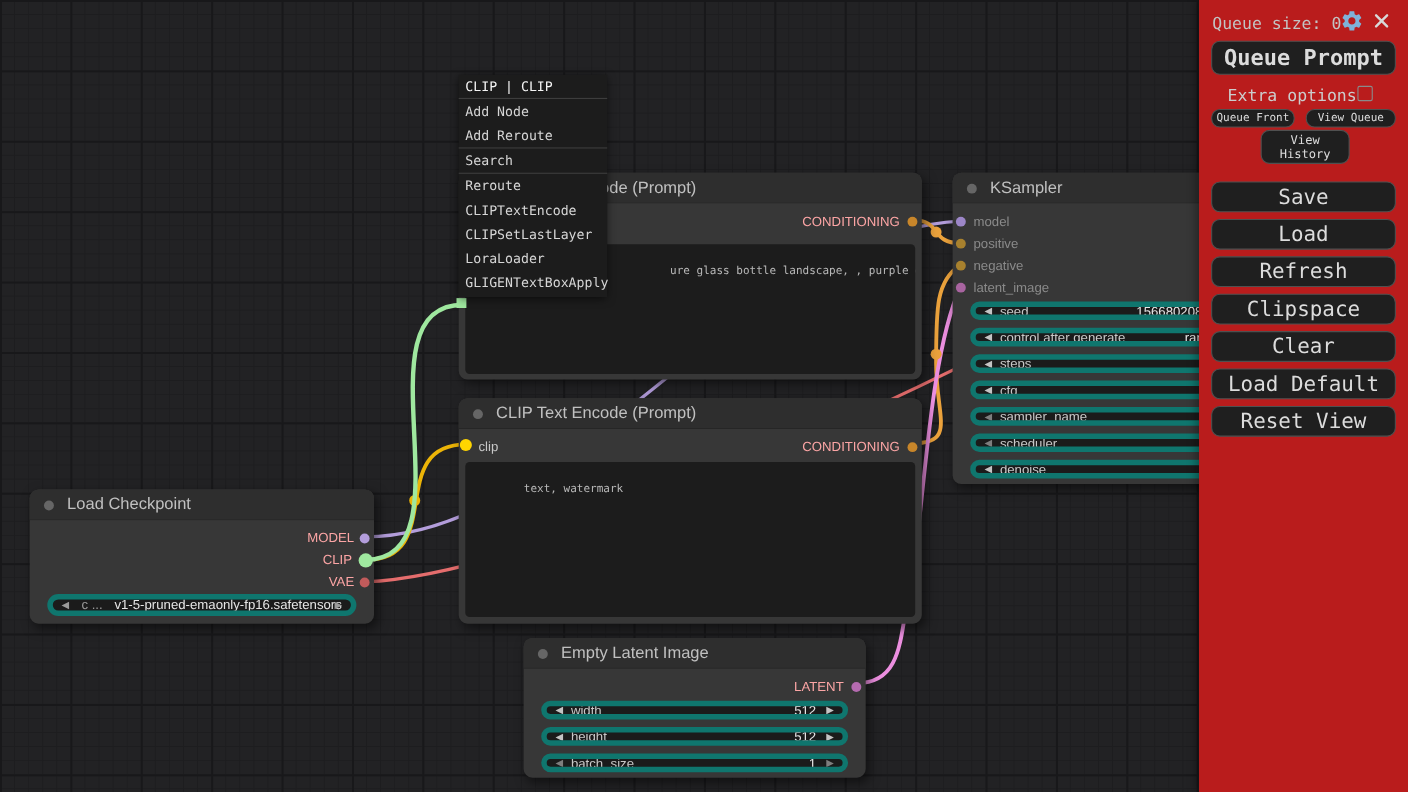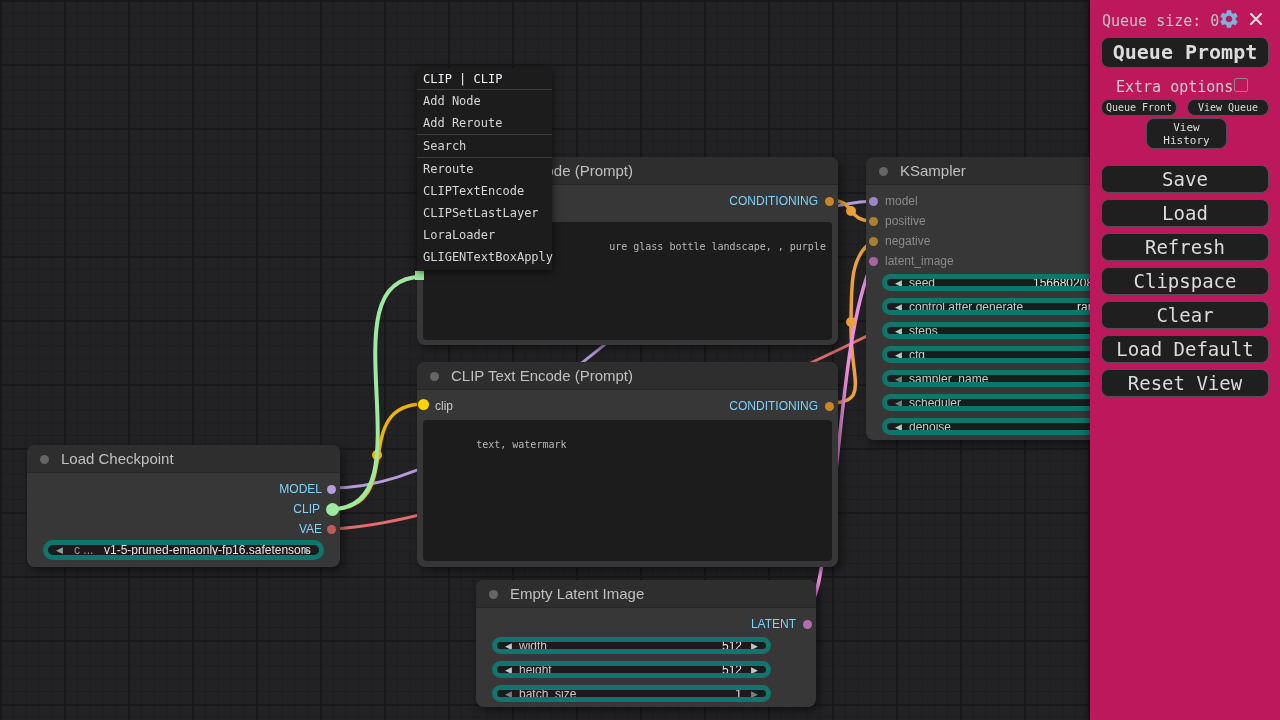--- a/index.html
+++ b/index.html
@@ -21,21 +21,21 @@
   #wires-under { z-index:1; }
   #wires-over  { z-index:5; }
 
   
   .node { position:absolute; background:#373737; border-radius:8px;
           box-shadow:3px 4px 10px rgba(0,0,0,.5); z-index:2; }
   .node .title { position:relative; height:28px; line-height:28px; background:#2e2e2e;
           border-radius:8px 8px 0 0; border-bottom:1px solid #262626;
           color:#c0c0c0; font-size:15px; padding-left:34px; white-space:nowrap; overflow:hidden; }
   .tdot { position:absolute; left:13px; top:10px; width:9px; height:9px; border-radius:50%; background:#666; }
-  .slotlabel { position:absolute; font-size:12px; color:#7dd3fc; line-height:12px; }
+  .slotlabel { position:absolute; font-size:12px; color:#fca5a5; line-height:12px; }
   .out { text-align:right; }
   .sdot { position:absolute; width:9px; height:9px; border-radius:50%; }
   .prompt { position:absolute; background:#1c1c1c; border-radius:4px; overflow:hidden;
             font-family:"DejaVu Sans Mono",monospace; font-size:10px; color:#b8b8b8;
             padding:8px 5px; white-space:pre; }
   .pill { position:absolute; background:#1b1b1b; border:5px solid #0f766e; border-radius:10px;
           font-size:12px; color:#c9c9c9; overflow:hidden; }
   .pill .lbl { position:absolute; left:22px; top:50%; transform:translateY(-50%); white-space:nowrap; }
   .pill .val { position:absolute; top:50%; transform:translateY(-50%); color:#e6e6e6; white-space:nowrap; }
   .pill .val.r { right:24px; }
@@ -47,21 +47,21 @@
   
   #ctxmenu { position:absolute; left:417px; top:68px; width:135px; z-index:10;
              background:#1c1c1c; box-shadow:0 2px 8px rgba(0,0,0,.65);
              font-family:"DejaVu Sans Mono",monospace; font-size:12px; color:#d6d6d6; padding-bottom:2px; }
   #ctxmenu .hdr { height:22px; line-height:22px; padding-left:6px; color:#f5f5f5;
                   border-bottom:1px solid #3d3d3d; white-space:nowrap; }
   #ctxmenu .item { height:22px; line-height:22px; padding-left:6px; white-space:nowrap; cursor:pointer; }
   #ctxmenu .sep { border-top:1px solid #3d3d3d; }
 
   
-  #sidebar { position:absolute; left:1090px; top:0; width:190px; height:720px; background:#be185d;
+  #sidebar { position:absolute; left:1090px; top:0; width:190px; height:720px; background:#b91c1c;
              z-index:20; font-family:"DejaVu Sans Mono",monospace; color:#d6d6d6;
              box-shadow:-3px 0 8px rgba(0,0,0,.35); }
   .qsize { position:absolute; left:12px; top:12px; font-size:15px; color:#c3c3c3; white-space:nowrap; }
   .sbtn { position:absolute; background:#1f1f1f; border:1px solid #505050; border-radius:8px;
           color:#dcdcdc; text-align:center; cursor:pointer;
           font-family:"DejaVu Sans Mono",monospace; white-space:nowrap; overflow:hidden; }
   #btn-queue-prompt { left:11px; top:37px; width:168px; height:31px; font-size:20px; line-height:29px;font-weight:bold; }
   .extra { position:absolute; left:26px; top:78px; font-size:15px; color:#cccccc; }
   .cbox { position:absolute; left:144px; top:78px; width:14px; height:14px;
           border:1px solid #8a8a8a; border-radius:2px; background:transparent; }
@@ -130,21 +130,21 @@
       </div>
       <span class="sdot" style="left:1px;top:36.5px;width:11px;height:11px;background:#FFD500;"></span>
       <div class="slotlabel" style="left:18px;top:38px;color:#c8c8c8;">clip</div>
       <div class="slotlabel out" style="right:20px;top:38px;">CONDITIONING</div>
       <span class="sdot" style="right:4px;top:39.5px;background:#C8862A;"></span>
       <div class="prompt" style="left:6px;top:58px;width:409px;height:141px;">
         <span>text, watermark</span>
       </div>
     </div>
 
-    <div class="node" style="left:476px;top:580px;width:340px;height:127px;">
+    <div class="node" style="left:476px;top:580px;width:311px;height:127px;">
       <div class="title">
         <span class="tdot"></span>
         <span>Empty Latent Image</span>
       </div>
       <div class="slotlabel out" style="right:20px;top:38px;">LATENT</div>
       <span class="sdot" style="right:4px;top:39.5px;background:#B56BB0;"></span>
 
       <div class="pill" style="left:16px;top:57px;width:279px;height:17px;">
         <span class="arr l"></span>
         <span class="lbl">width</span>

